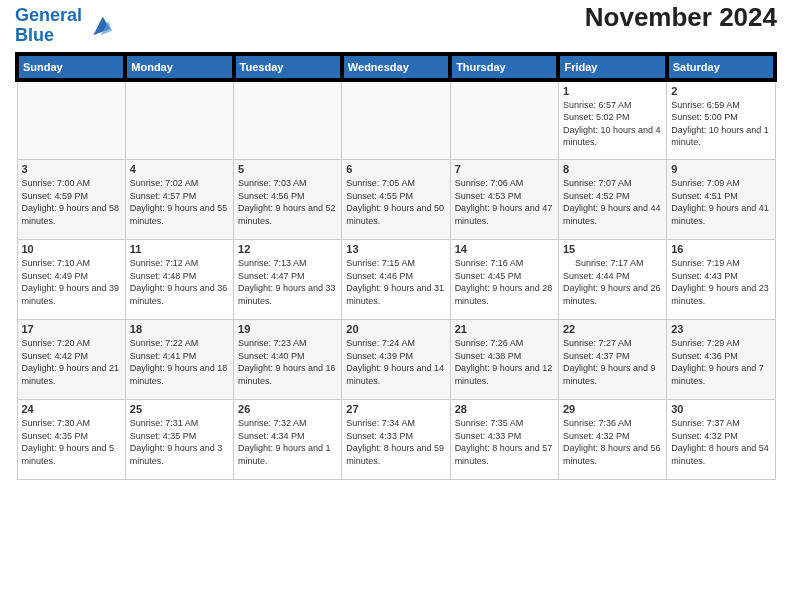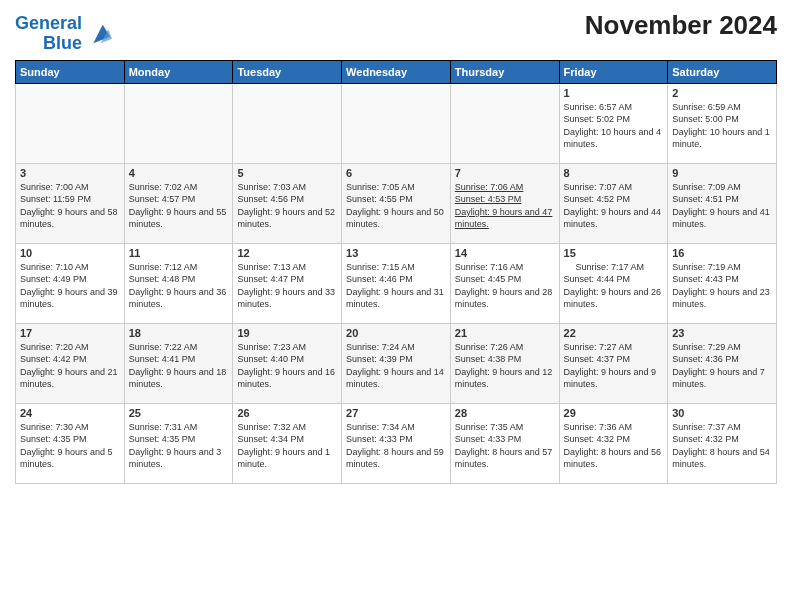--- a/index.html
+++ b/index.html
@@ -6,21 +6,21 @@
     body {
       font-family: Arial, sans-serif;
       background: #fff;
       width: 792px;
       height: 612px;
       overflow: hidden;
     }
     .page {
       width: 792px;
       height: 612px;
-      padding: 10px 15px;
+      padding: 2px 15px;
     }
     .header {
       display: flex;
       align-items: flex-start;
       justify-content: space-between;
       margin-bottom: 6px;
     }
     .logo {
       display: flex;
       align-items: center;
@@ -57,21 +57,21 @@
       border-collapse: collapse;
       table-layout: fixed;
     }
     th {
       background-color: #2a6db5;
       color: #fff;
       font-size: 11px;
       font-weight: bold;
       padding: 5px 4px;
       text-align: left;
-      border: 1px solid #000000;
+      border: 4px solid #000000;
     }
     td {
       border: 1px solid #ccc;
       vertical-align: top;
       padding: 3px 4px;
       font-size: 9px;
       color: #333;
       height: 80px;
       background: #fff;
     }
@@ -91,21 +91,21 @@
 </head>
 <body>
 
 <div class="page">
   <div class="header">
     <div class="logo">
       <div>
         <div style="display:flex;align-items:center;">
           <div class="logo-text">
             <span>General</span><br>
-            <span style="color:#1a6db5;margin-left:28px;">Blue</span>
+            <span style="color:#1a6db5;">Blue</span>
           </div>
           <svg class="logo-icon" viewBox="0 0 30 30" xmlns="http://www.w3.org/2000/svg">
             <polygon points="10,25 20,5 28,18" fill="#2a6db5"></polygon>
             <polygon points="18,25 26,10 30,20" fill="#5599d0" opacity="0.7"></polygon>
           </svg>
         </div>
       </div>
     </div>
     <div class="title-block">
       <div class="main-title">November 2024</div>
@@ -133,32 +133,32 @@
           <td class="empty-cell"></td>
           <td><span class="day-num">1</span><span style="white-space: pre-line; line-height: 1.4;">Sunrise: 6:57 AM
 Sunset: 5:02 PM
 Daylight: 10 hours and 4 minutes.</span></td>
           <td><span class="day-num">2</span><span style="white-space: pre-line; line-height: 1.4;">Sunrise: 6:59 AM
 Sunset: 5:00 PM
 Daylight: 10 hours and 1 minute.</span></td>
         </tr>
         <tr>
           <td><span class="day-num">3</span><span style="white-space: pre-line; line-height: 1.4;">Sunrise: 7:00 AM
-Sunset: 11:59 PM
+Sunset: 4:59 PM
 Daylight: 9 hours and 58 minutes.</span></td>
           <td><span class="day-num">4</span><span style="white-space: pre-line; line-height: 1.4;">Sunrise: 7:02 AM
 Sunset: 4:57 PM
 Daylight: 9 hours and 55 minutes.</span></td>
           <td><span class="day-num">5</span><span style="white-space: pre-line; line-height: 1.4;">Sunrise: 7:03 AM
 Sunset: 4:56 PM
 Daylight: 9 hours and 52 minutes.</span></td>
           <td><span class="day-num">6</span><span style="white-space: pre-line; line-height: 1.4;">Sunrise: 7:05 AM
 Sunset: 4:55 PM
 Daylight: 9 hours and 50 minutes.</span></td>
-          <td><span class="day-num">7</span><span style="white-space: pre-line; line-height: 1.4; text-decoration: underline;">Sunrise: 7:06 AM
+          <td><span class="day-num">7</span><span style="white-space: pre-line; line-height: 1.4;">Sunrise: 7:06 AM
 Sunset: 4:53 PM
 Daylight: 9 hours and 47 minutes.</span></td>
           <td><span class="day-num">8</span><span style="white-space: pre-line; line-height: 1.4;">Sunrise: 7:07 AM
 Sunset: 4:52 PM
 Daylight: 9 hours and 44 minutes.</span></td>
           <td><span class="day-num">9</span><span style="white-space: pre-line; line-height: 1.4;">Sunrise: 7:09 AM
 Sunset: 4:51 PM
 Daylight: 9 hours and 41 minutes.</span></td>
         </tr>
         <tr>

